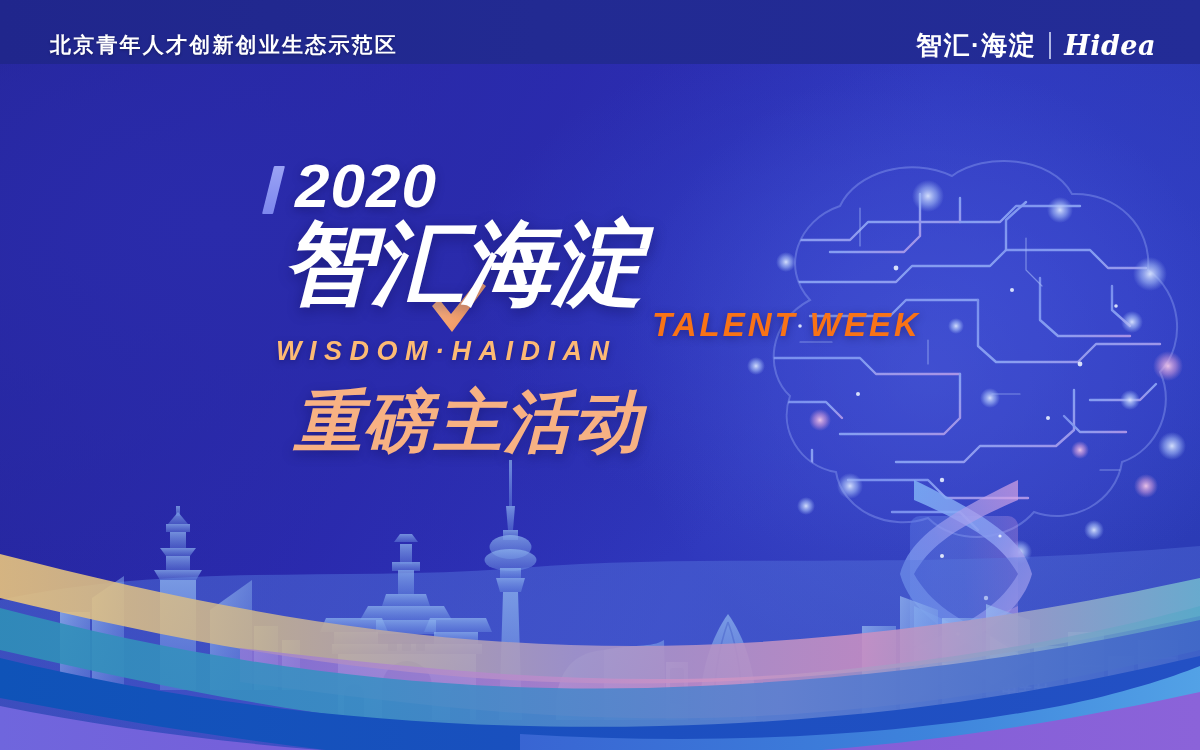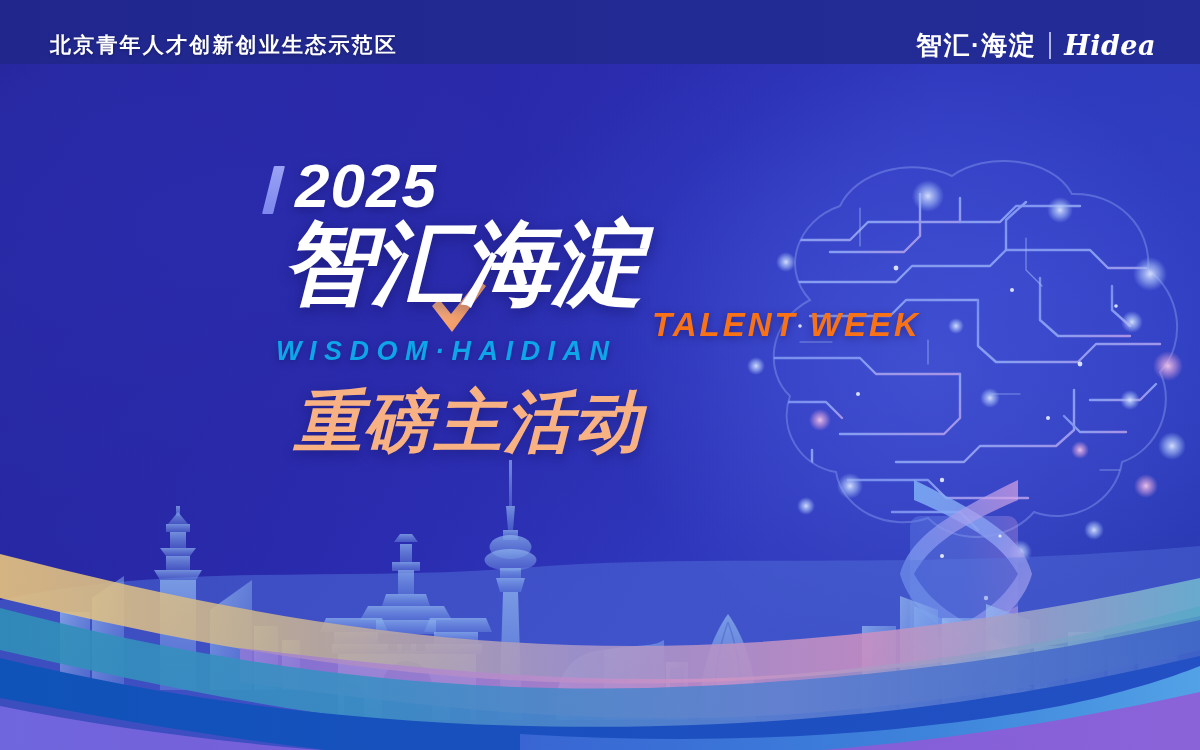--- a/index.html
+++ b/index.html
@@ -147,21 +147,21 @@
     color:#fff; letter-spacing:5px; line-height:1;
     font-family:"DejaVu Sans", sans-serif;
     white-space:nowrap;
     text-shadow:0 4px 12px rgba(10,8,65,.4);
   }
 
   .row-sub { position:relative; height:36px; margin-top:6px; }
   .wisdom {
     position:absolute; left:8px; top:0;
     font-size:27px; font-weight:bold; font-style:italic;
-    color:#0ea5e9; letter-spacing:7.5px; white-space:nowrap;
+    color:#fdba74; letter-spacing:7.5px; white-space:nowrap;
     text-shadow:0 2px 7px rgba(10,8,65,.35);
   }
 
   .row-orange { position:relative; height:80px; margin-top:16px; }
   .orange-text {
     position:absolute; left:26px; top:0;
     font-size:68px; font-weight:bold; font-style:italic;
     line-height:1; letter-spacing:2px;
     color:#f7b183;
     font-family:"DejaVu Sans", sans-serif;
@@ -511,21 +511,21 @@
       <span class="brand-cn">智汇·海淀</span>
       <span class="brand-sep"></span>
       <span class="brand-en">Hidea</span>
     </div>
   </div>
 
   <div class="title-block">
 
     <div class="row-year">
       <span class="year-slash"></span>
-      <span class="year-text">2025</span>
+      <span class="year-text">2020</span>
     </div>
 
     <div class="row-main">
       <span class="check-mark">
         <svg viewBox="0 0 64 60" xmlns="http://www.w3.org/2000/svg">
           <defs>
             <linearGradient id="ck" x1="0" y1="0" x2="1" y2="1">
               <stop offset="0%" stop-color="#f9b98f"></stop>
               <stop offset="100%" stop-color="#ef8f57"></stop>
             </linearGradient>

